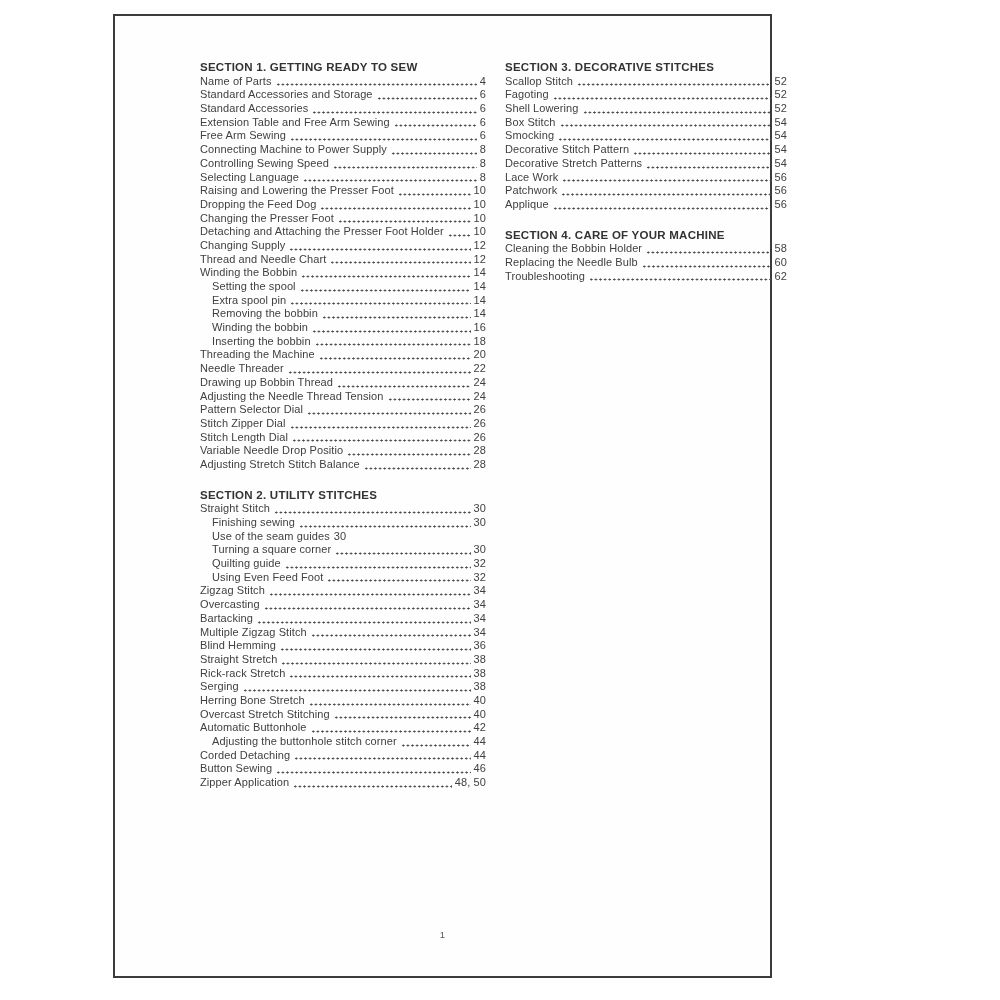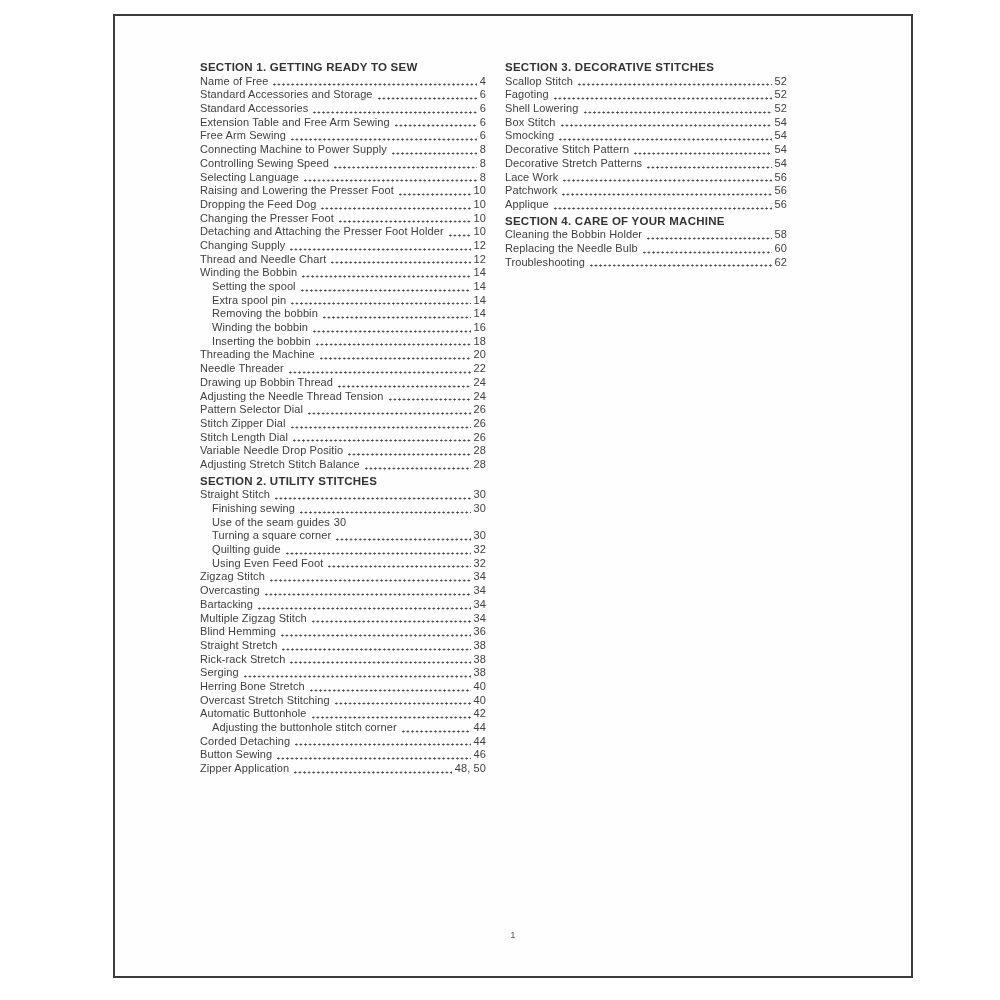--- a/index.html
+++ b/index.html
@@ -12,38 +12,38 @@
     position: relative;
     width: 1000px;
     height: 1000px;
     background: #ffffff;
     overflow: hidden;
   }
   .page {
     position: absolute;
     left: 113px;
     top: 14px;
-    width: 800px;
+    width: 659px;
     height: 964px;
     box-sizing: border-box;
     border: 2px solid #3b3b3b;
     background: #fefefe;
   }
   .toc {
     position: absolute;
     left: 85px;
     top: 45px;
     display: flex;
     gap: 19px;
     align-items: flex-start;
   }
   .col-left  { width: 286px; }
   .col-right { width: 282px; }
   .section { margin: 0; }
-  .section + .section { margin-top: 3px; }
+  .section + .section { margin-top: 17px; }
   .heading {
     font-size: 11.5px;
     font-weight: bold;
     line-height: 13.7px;
     color: #333333;
     letter-spacing: 0.25px;
     white-space: nowrap;
   }
   .entry {
     display: flex;
@@ -83,21 +83,21 @@
 </head>
 <body>
 
 <div class="canvas">
   <div class="page">
     <div class="toc">
       <div class="col col-left">
           <div class="section">
             <div class="heading">SECTION 1. GETTING READY TO SEW</div>
             <div class="entry">
-              <span class="t">Name of Free</span>
+              <span class="t">Name of Parts</span>
               <span class="leader"></span>
               <span class="pg">4</span>
             </div>
             <div class="entry">
               <span class="t">Standard Accessories and Storage</span>
               <span class="leader"></span>
               <span class="pg">6</span>
             </div>
             <div class="entry">
               <span class="t">Standard Accessories</span>

